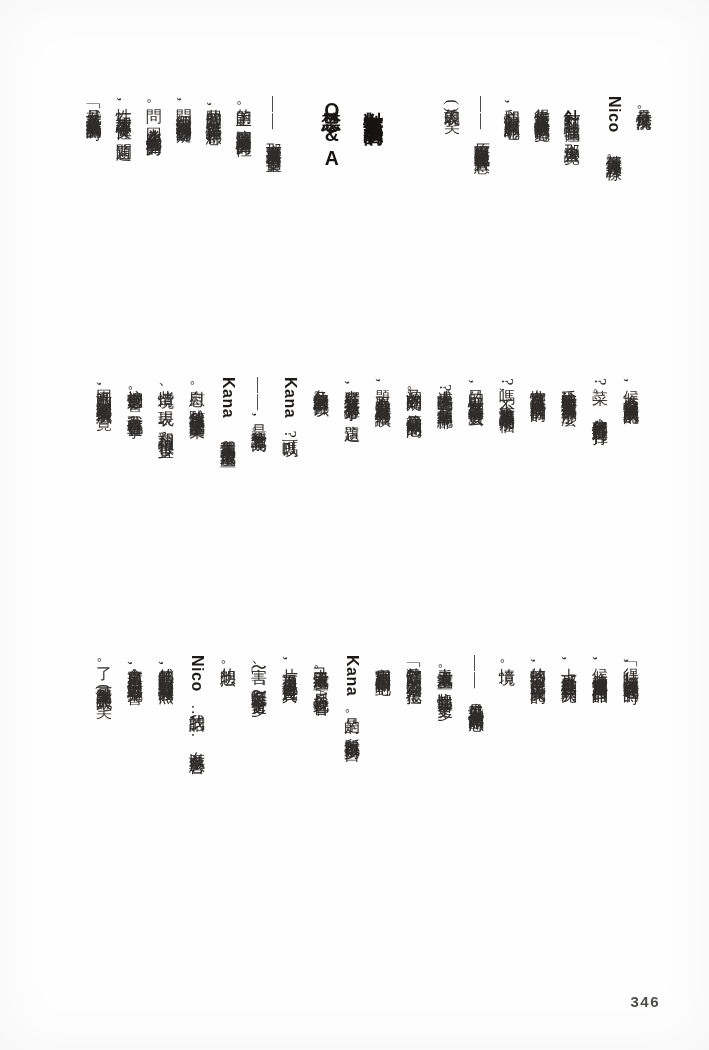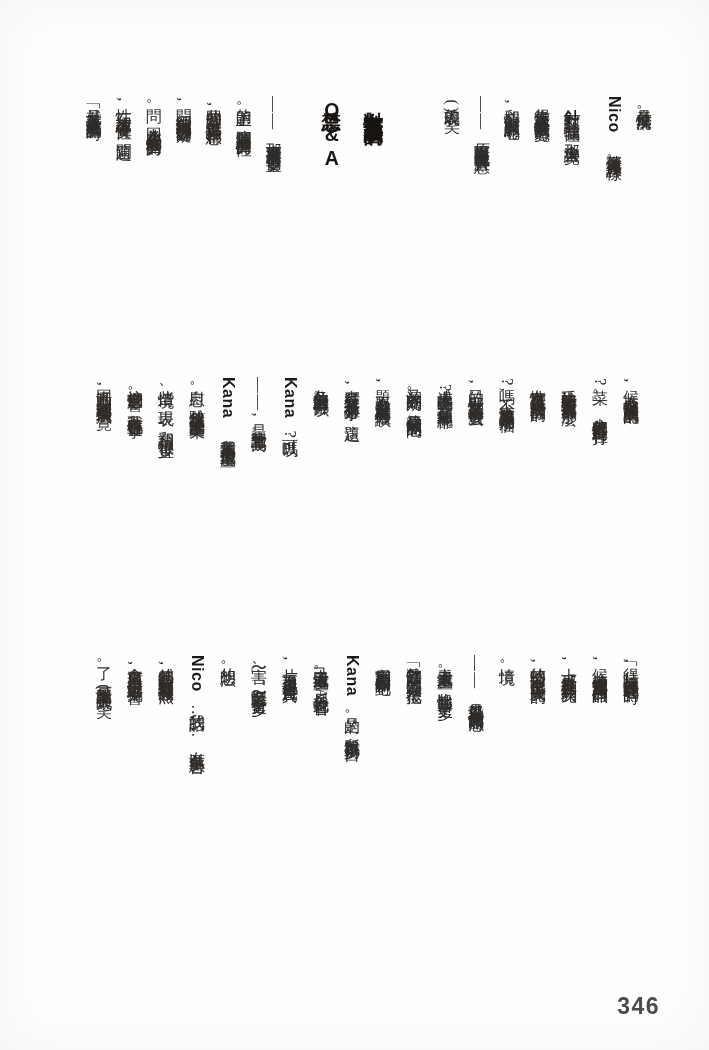--- a/index.html
+++ b/index.html
@@ -45,21 +45,21 @@
     color:#171412;
     line-height:26px;
   }
   .upright { text-orientation:upright; letter-spacing:2px; }
   .gap-lg { margin-block-start:50px; }  
   .gap-md { margin-block-start:30px; }  
   .gap-xs { margin-block-start:12px; }  
   .page-number {
     position:absolute; top:993px; right:49px;
     font-family:"Liberation Sans", sans-serif;
-    font-weight:bold; font-size:23px;
+    font-weight:bold; font-size:15px;
     letter-spacing:1.5px; color:#4e4b48;
   }
 </style>
 </head>
 <body>
 
 <div class="page">
 
   <section class="band" id="band1">
     <div class="line">竟是什麼情況。</div>

